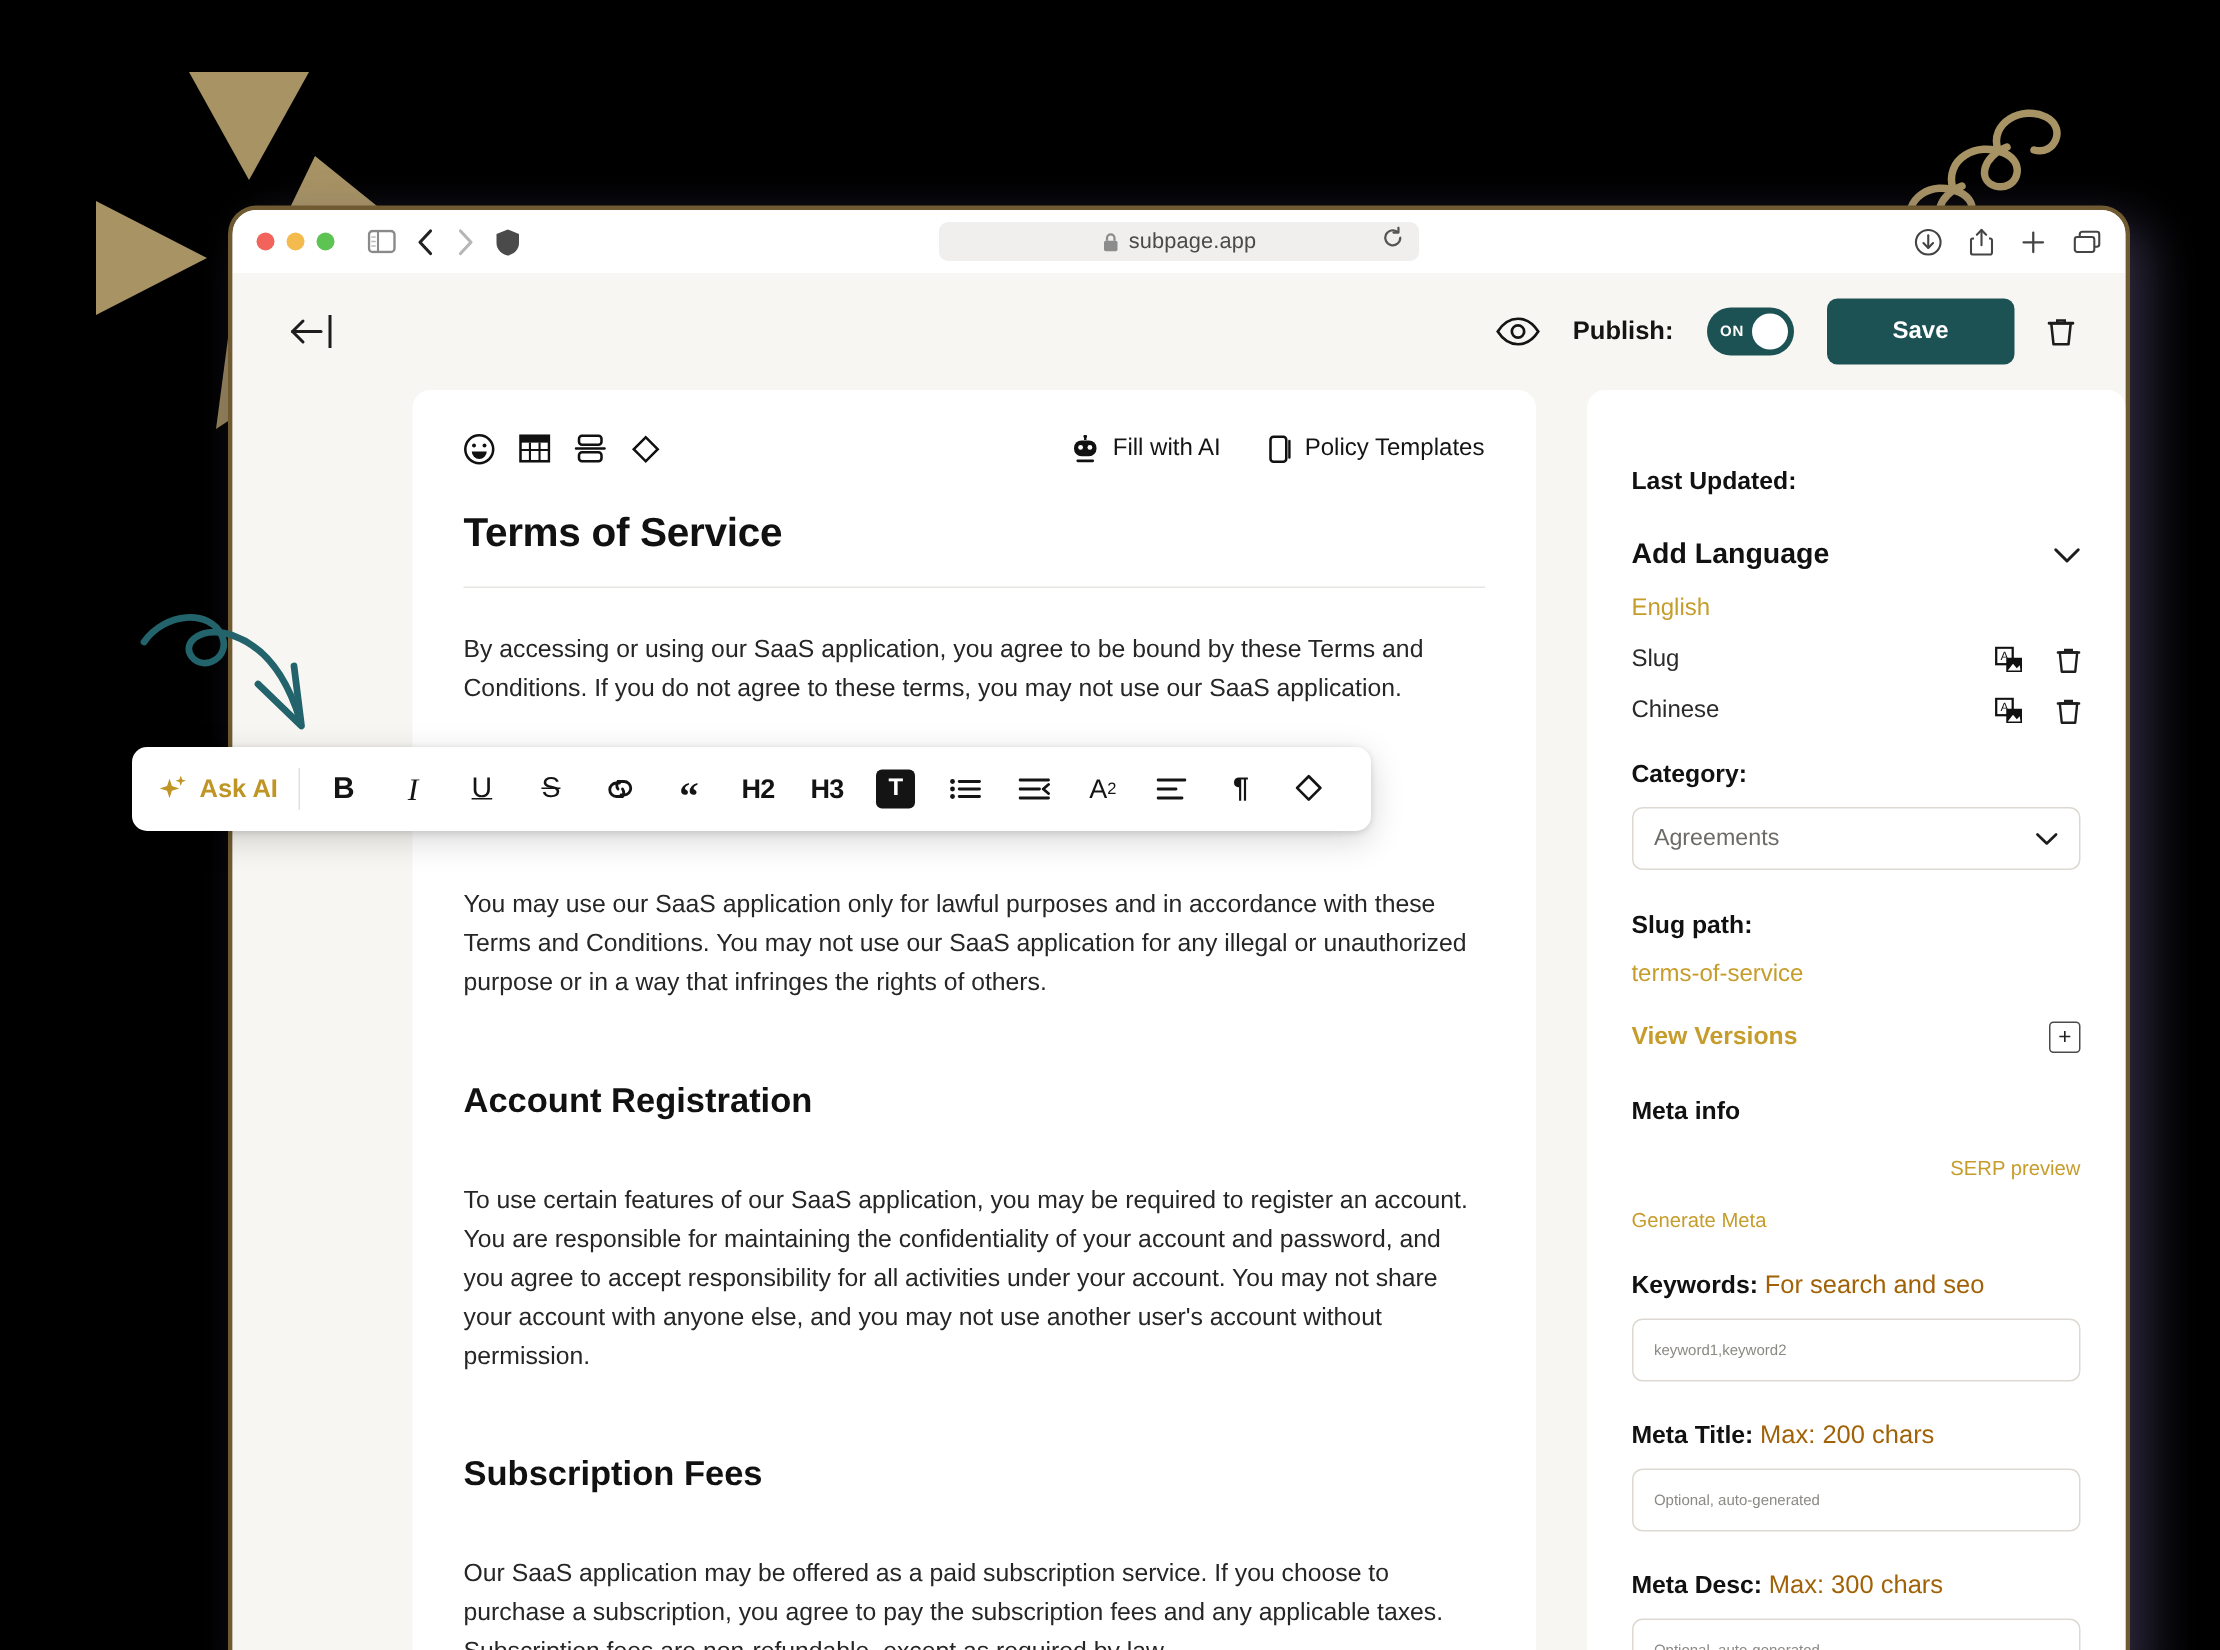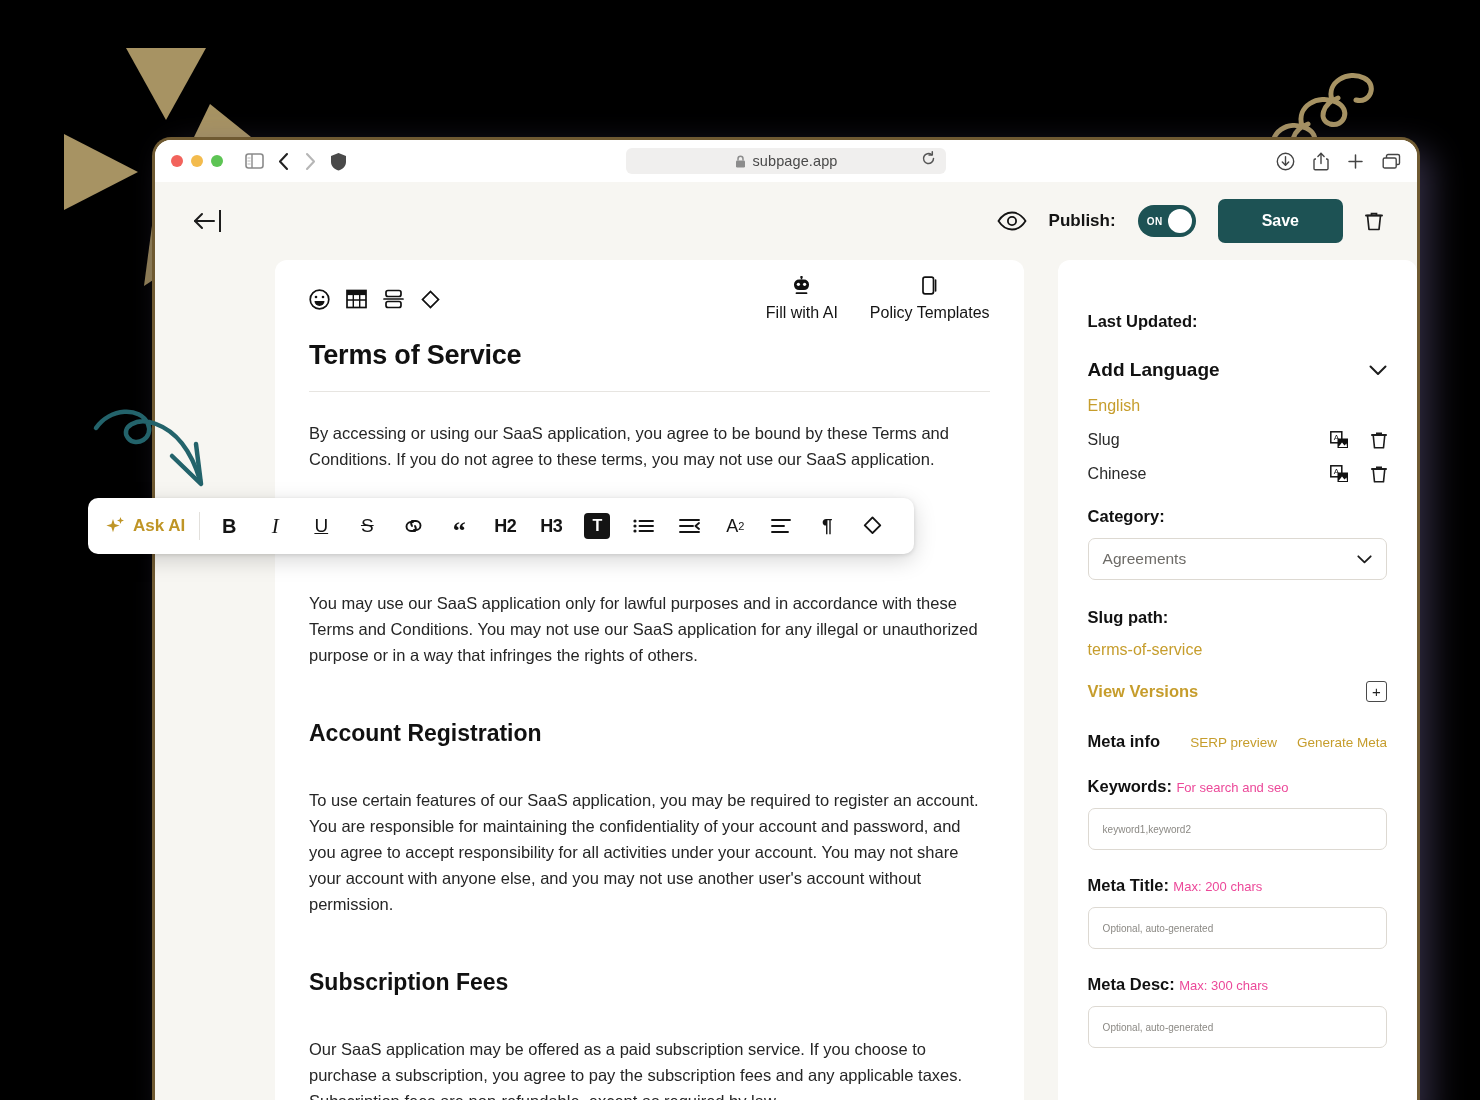--- a/index.html
+++ b/index.html
@@ -70,21 +70,21 @@
 
   
   #editor-card {
     margin-left: 120px; width: 750px; background: #fff;
     border-radius: 12px 12px 0 0; padding: 22px 34px 0 34px;
     position: relative; overflow: hidden;
   }
   #tool-row { display: flex; align-items: center; height: 34px; }
   .tool-icons { display: flex; align-items: center; gap: 16px; }
   .tr-actions { margin-left: auto; display: flex; align-items: center; gap: 32px; }
-  .tr-act { display: flex; align-items: center; gap: 9px; font-size: 16px; color: #141414; cursor: pointer; flex-direction: column; }
+  .tr-act { display: flex; align-items: center; gap: 9px; font-size: 16px; color: #141414; cursor: pointer; }
   #doc-title { font-size: 27px; font-weight: 700; color: #111; margin-top: 24px; letter-spacing: -.2px; }
   #title-rule { height: 1px; background: #e7e5e1; margin-top: 20px; }
   .para {
     font-size: 16.5px; line-height: 26px; color: #262626; margin-top: 28px; max-width: 690px;
   }
   .h2 { font-size: 23px; font-weight: 700; color: #111; margin-top: 52px; }
   .h2 + .para { margin-top: 40px; }
 
   
   #fmt-bar {
@@ -110,21 +110,21 @@
     font-weight: 700; font-size: 16px; margin: 0 10px;
   }
   .fmt-sup { font-size: 18px; } .fmt-sup sup { font-size: 11px; }
 
   
   #side-card {
     width: 360px; background: #fff; border-radius: 12px 12px 0 0;
     padding: 28px 30px 0 30px; overflow: hidden;
   }
   .s-label { font-size: 16.5px; font-weight: 700; color: #111; margin-top: 24px; }
-  .s-inline-note { font-size: 13px; font-weight: 400; color: #ec4899; }
+  .s-inline-note { font-size: 17px; font-weight: 400; color: #a16207; }
   .readonly-field {
     margin-top: 12px; height: 40px; background: #f6f5f3; border-radius: 5px;
     display: flex; align-items: center; padding: 0 14px; font-size: 15.5px; color: #6d6b67;
   }
   .s-head-row { display: flex; align-items: center; margin-top: 28px; }
   .s-head-row .s-big { font-size: 19px; font-weight: 700; color: #111; }
   .lang-row {
     display: flex; align-items: center; margin-top: 16px; font-size: 16px; color: #2a2a2a;
   }
   .lang-row.active { color: #c69d2c; }
@@ -135,21 +135,21 @@
   }
   .sel-box .chev { margin-left: auto; }
   .link-gold { color: #c69d2c; font-size: 16px; margin-top: 14px; display: block; cursor: pointer; }
   .vers-row { display: flex; align-items: center; margin-top: 22px; }
   .vers-row .vtext { color: #c69d2c; font-size: 16.5px; font-weight: 600; }
   .plus-box {
     margin-left: auto; width: 21px; height: 21px; border: 1px solid #4a4a4a;
     border-radius: 3px; display: flex; align-items: center; justify-content: center;
     font-size: 15px; color: #222; line-height: 1;
   }
-  .meta-head { display: flex; align-items: baseline; margin-top: 30px; gap: 20px; }
+  .meta-head { display: flex; align-items: baseline; margin-top: 30px; gap: 20px; flex-direction: column; }
   .meta-head .mh { font-size: 16.5px; font-weight: 700; color: #111; }
   .meta-head .ml { font-size: 13.5px; color: #c69d2c; cursor: pointer; margin-left: auto; }
   .meta-head .ml2 { font-size: 13.5px; color: #c69d2c; cursor: pointer; }
   .field-label { margin-top: 26px; }
   .inp {
     margin-top: 12px; width: 100%; height: 42px; border: 1px solid #ddd9d2; border-radius: 7px;
     padding: 0 14px; font-size: 10px; color: #3a3a3a; font-family: "Liberation Sans", sans-serif;
     background: #fff; outline: none;
   }
   .inp::placeholder { color: #8b8984; }

